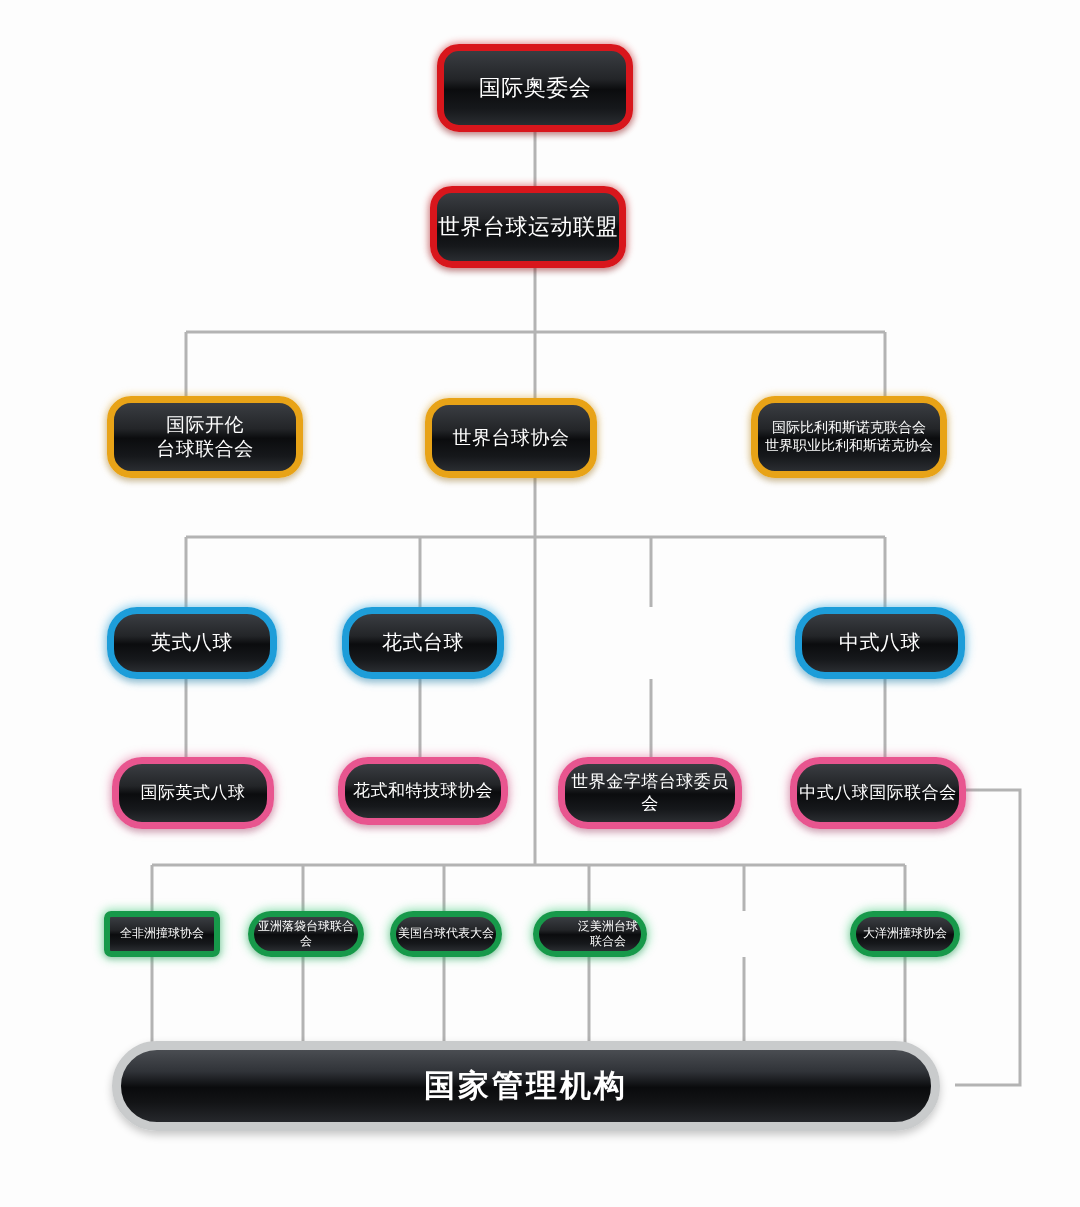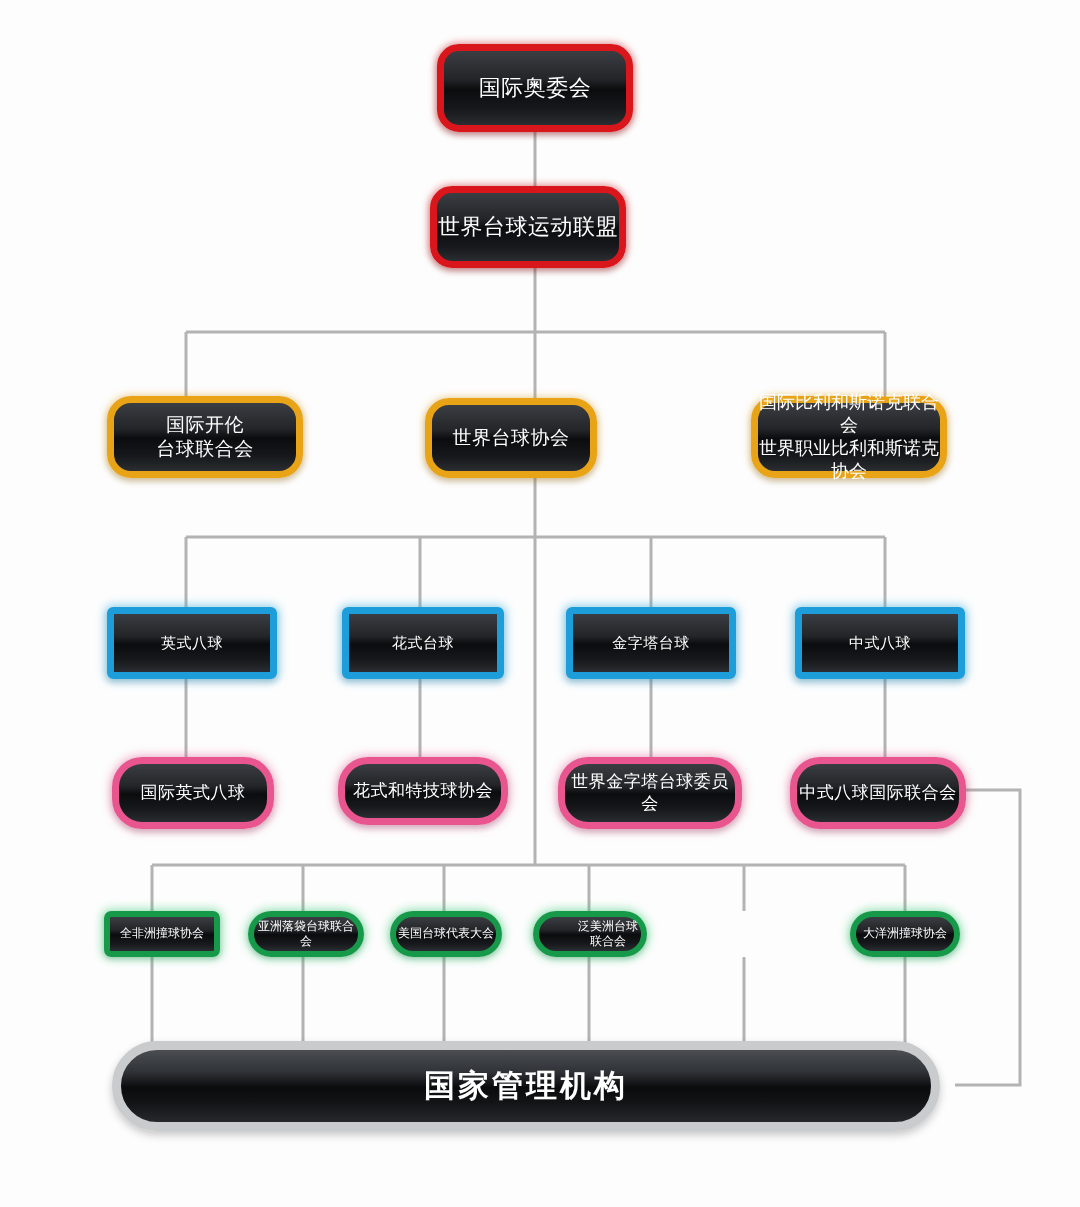--- a/index.html
+++ b/index.html
@@ -36,26 +36,26 @@
     font-size:22px;
     box-shadow:0 0 7px 2px rgba(216,22,28,.40),0 3px 6px rgba(0,0,0,.25);
   }
   
   .n-orange{
     border-width:7px;border-color:#e8a317;
     border-radius:24px;
     font-size:19px;
     box-shadow:0 0 7px 2px rgba(232,163,23,.35),0 3px 6px rgba(0,0,0,.22);
   }
-  .n-orange.small{font-size:18px;letter-spacing:0;}
+  .n-orange.small{font-size:14px;letter-spacing:0;}
   
   .n-blue{
     border-width:7px;border-color:#1d9dd9;
-    border-radius:6px;
-    font-size:15px;
+    border-radius:30px;
+    font-size:20px;
     box-shadow:0 0 9px 3px rgba(63,179,232,.45),0 3px 6px rgba(0,0,0,.2);
   }
   
   .n-pink{
     border-width:7px;border-color:#e8558f;
     border-radius:30px;
     font-size:17px;
     box-shadow:0 0 9px 3px rgba(232,85,143,.35),0 3px 6px rgba(0,0,0,.2);
   }
   
@@ -130,21 +130,20 @@
   <div class="node n-red" style="left:430px;top:186px;width:196px;height:82px;">世界台球运动联盟</div>
 
   <div class="node n-orange" style="left:107px;top:396px;width:196px;height:82px;">国际开伦
 台球联合会</div>
   <div class="node n-orange" style="left:425px;top:398px;width:172px;height:80px;">世界台球协会</div>
   <div class="node n-orange small" style="left:751px;top:396px;width:196px;height:82px;">国际比利和斯诺克联合会
 世界职业比利和斯诺克协会</div>
 
   <div class="node n-blue" style="left:107px;top:607px;width:170px;height:72px;">英式八球</div>
   <div class="node n-blue" style="left:342px;top:607px;width:162px;height:72px;">花式台球</div>
-  <div class="node n-blue" style="left:566px;top:607px;width:170px;height:72px;">金字塔台球</div>
   <div class="node n-blue" style="left:795px;top:607px;width:170px;height:72px;">中式八球</div>
 
   <div class="node n-pink" style="left:112px;top:757px;width:162px;height:72px;">国际英式八球</div>
   <div class="node n-pink" style="left:338px;top:757px;width:170px;height:68px;">花式和特技球协会</div>
   <div class="node n-pink" style="left:558px;top:757px;width:184px;height:72px;">世界金字塔台球委员会</div>
   <div class="node n-pink" style="left:790px;top:757px;width:176px;height:72px;">中式八球国际联合会</div>
 
   <div class="node n-green" style="left:104px;top:911px;width:116px;height:46px;border-radius:7px;">全非洲撞球协会</div>
   <div class="node n-green" style="left:248px;top:911px;width:116px;height:46px;">亚洲落袋台球联合会</div>
   <div class="node n-green" style="left:390px;top:911px;width:112px;height:46px;">美国台球代表大会</div>

